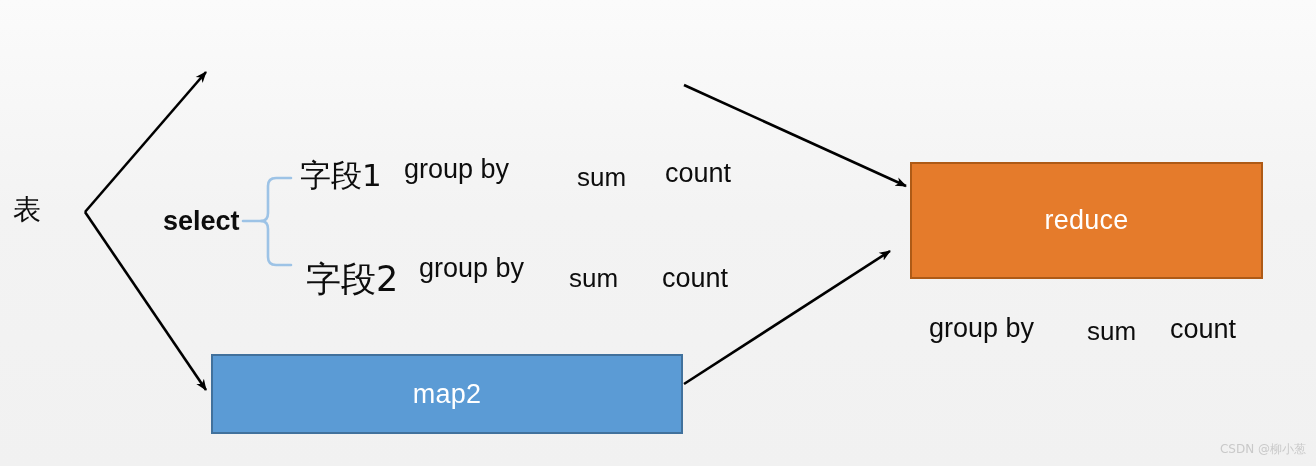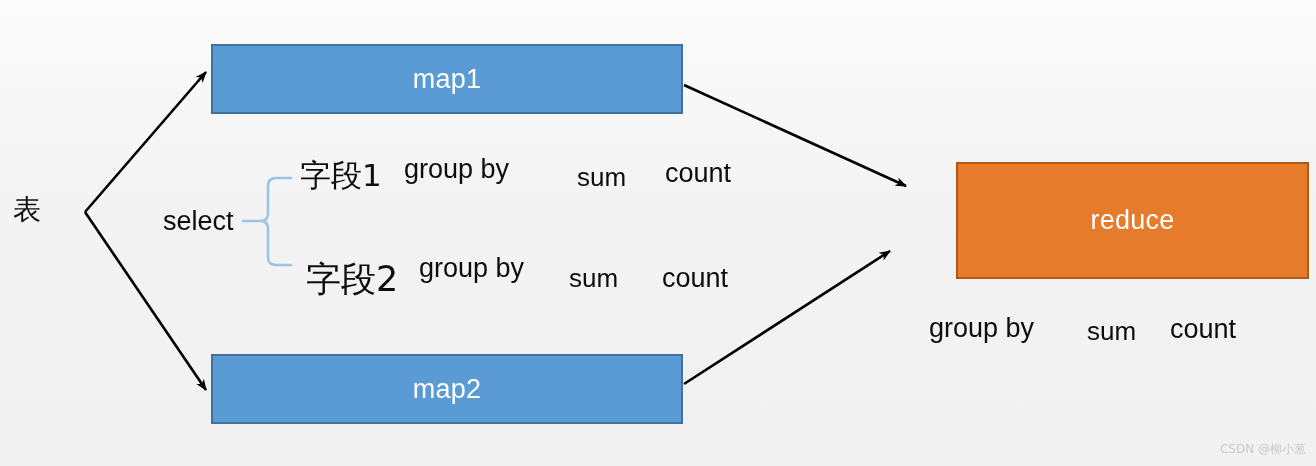--- a/index.html
+++ b/index.html
@@ -45,24 +45,24 @@
   #map1-box {
     left: 211px;
     top: 44px;
     width: 472px;
     height: 70px;
   }
   #map2-box {
     left: 211px;
     top: 354px;
     width: 472px;
-    height: 70px;
+    height: 80px;
   }
   #reduce-box {
-    left: 956px;
+    left: 910px;
     top: 162px;
     width: 353px;
     height: 117px;
     background: #e57b2b;
     border: 2px solid #ae5a16;
   }
   .txt {
     position: absolute;
     color: #0d0d0d;
     white-space: nowrap;
@@ -71,20 +71,21 @@
   #table-label {
     left: 13px;
     top: 196px;
     font-size: 28px;
     font-family: "DejaVu Sans", "Liberation Sans", sans-serif;
   }
   #select-label {
     left: 163px;
     top: 208px;
     font-size: 27px;
+    font-weight: bold;
   }
   #field1-label {
     left: 300px;
     top: 160px;
     font-size: 31px;
     font-family: "DejaVu Sans", "Liberation Sans", sans-serif;
   }
   #field2-label {
     left: 306px;
     top: 262px;
@@ -173,23 +174,20 @@
              Q 268 221 261 221
              Q 268 221 268 229
              L 268 257
              Q 268 265 276 265
              L 291 265" stroke="#9dc3e6" stroke-width="2.6" fill="none" stroke-linecap="round" stroke-linejoin="round"></path>
     <path d="M 243 221 L 262 221" stroke="#9dc3e6" stroke-width="2.6" fill="none" stroke-linecap="round"></path>
   </svg>
 
   <div class="txt" id="table-label">表</div>
 
-  <div class="node-box map-box" id="map1-box">
-    <span>map1</span>
-  </div>
 
   <div class="node-box map-box" id="map2-box">
     <span>map2</span>
   </div>
 
   <div class="node-box" id="reduce-box">
     <span>reduce</span>
   </div>
 
   <div class="txt" id="select-label">select</div>

